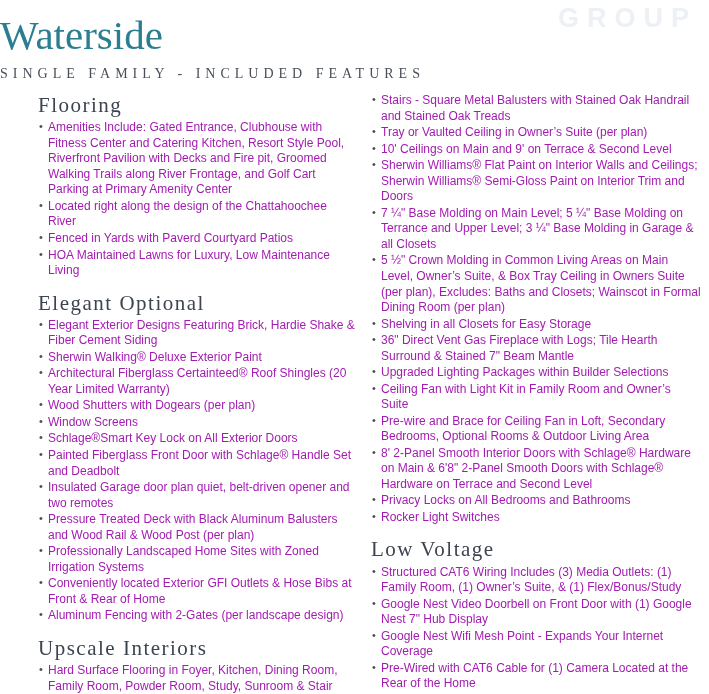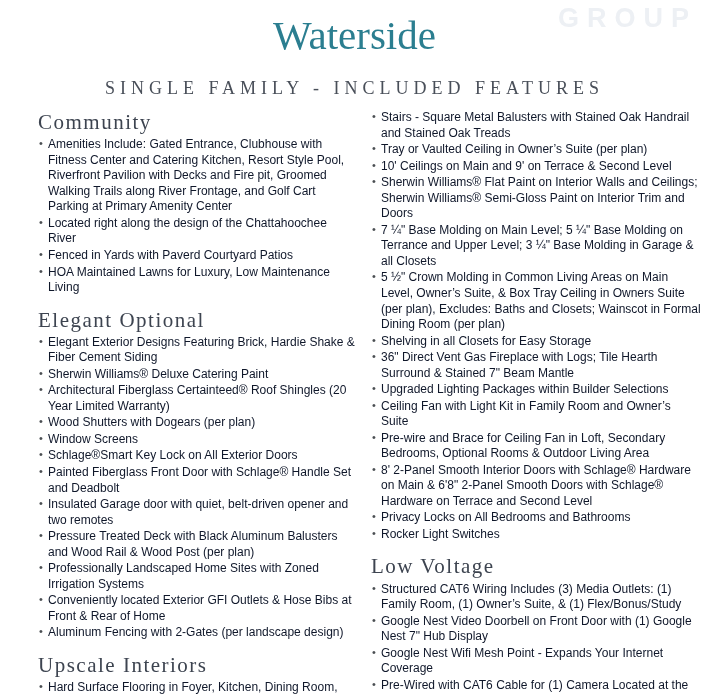--- a/index.html
+++ b/index.html
@@ -15,34 +15,34 @@
   .watermark {
     position: absolute;
     top: 3px; right: 12px;
     font-family: "Liberation Sans", sans-serif;
     font-size: 27px;
     font-weight: 600;
     letter-spacing: 8px;
     color: #edf0f4;
     user-select: none;
   }
-  header { text-align: center; padding-top: 12px; position: relative; }
+  header { text-align: left; padding-top: 12px; position: relative; }
   .title {
     font-family: "Liberation Serif", serif;
     font-weight: 400;
     font-size: 41px;
     line-height: 1.15;
     color: #2b7e90;
   }
   .subtitle {
     font-family: "Liberation Serif", serif;
-    font-size: 18px;
+    font-size: 14px;
     letter-spacing: 5px;
     color: #494f59;
-    margin-top: 19px;
+    margin-top: 7px;
     white-space: nowrap;
   }
   .columns {
     display: flex;
     gap: 15px;
     padding: 11px 8px 0 38px;
   }
   .col { flex: 1 1 0; min-width: 0; }
   .col-left { max-width: 318px; }
   section { display: block; }
@@ -56,21 +56,21 @@
     line-height: 1.15;
   }
   section:first-child h2 { margin-top: 0; }
   ul { list-style: none; }
   li {
     font-size: 12px;
     line-height: 1.295;
     padding-left: 10px;
     position: relative;
     margin-bottom: 1px;
-    color: #0f172a;
+    color: #a21caf;
   }
   li::before {
     content: "\2022";
     position: absolute;
     left: 1px;
     top: -1px;
     font-size: 11px;
     color: #4a4e52;
   }
 </style>
@@ -80,39 +80,39 @@
 <div class="watermark">GROUP</div>
 
 <header>
   <div class="title">Waterside</div>
   <div class="subtitle">SINGLE FAMILY - INCLUDED FEATURES</div>
 </header>
 
 <div class="columns">
   <div class="col col-left">
       <section>
-        <h2>Community</h2>
+        <h2>Flooring</h2>
         <ul>
           <li>Amenities Include: Gated Entrance, Clubhouse with Fitness Center and Catering Kitchen, Resort Style Pool, Riverfront Pavilion with Decks and Fire pit, Groomed Walking Trails along River Frontage, and Golf Cart Parking at Primary Amenity Center</li>
           <li>Located right along the design of the Chattahoochee River</li>
           <li>Fenced in Yards with Paverd Courtyard Patios</li>
           <li>HOA Maintained Lawns for Luxury, Low Maintenance Living</li>
         </ul>
       </section>
       <section>
         <h2>Elegant Optional</h2>
         <ul>
           <li>Elegant Exterior Designs Featuring Brick, Hardie Shake &amp; Fiber Cement Siding</li>
-          <li>Sherwin Williams® Deluxe Catering Paint</li>
+          <li>Sherwin Walking® Deluxe Exterior Paint</li>
           <li>Architectural Fiberglass Certainteed® Roof Shingles (20 Year Limited Warranty)</li>
           <li>Wood Shutters with Dogears (per plan)</li>
           <li>Window Screens</li>
           <li>Schlage®Smart Key Lock on All Exterior Doors</li>
           <li>Painted Fiberglass Front Door with Schlage® Handle Set and Deadbolt</li>
-          <li>Insulated Garage door with quiet, belt-driven opener and two remotes</li>
+          <li>Insulated Garage door plan quiet, belt-driven opener and two remotes</li>
           <li>Pressure Treated Deck with Black Aluminum Balusters and Wood Rail &amp; Wood Post (per plan)</li>
           <li>Professionally Landscaped Home Sites with Zoned Irrigation Systems</li>
           <li>Conveniently located Exterior GFI Outlets &amp; Hose Bibs at Front &amp; Rear of Home</li>
           <li>Aluminum Fencing with 2-Gates (per landscape design)</li>
         </ul>
       </section>
       <section>
         <h2>Upscale Interiors</h2>
         <ul>
           <li>Hard Surface Flooring in Foyer, Kitchen, Dining Room, Family Room, Powder Room, Study, Sunroom &amp; Stair Landings (Per Plan)</li>

